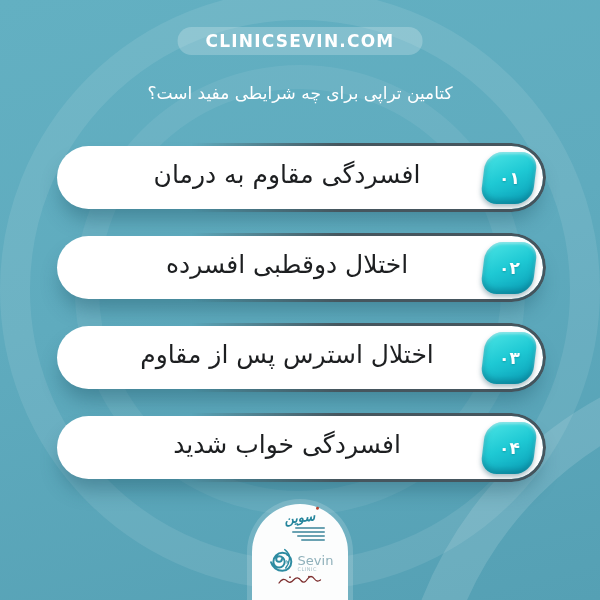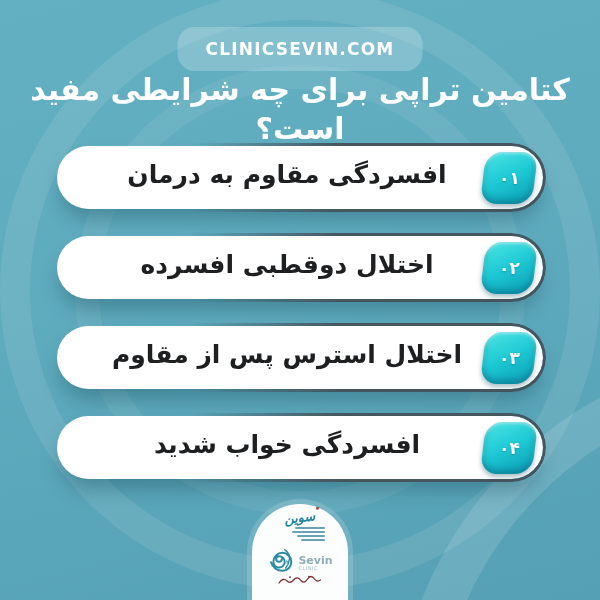--- a/index.html
+++ b/index.html
@@ -9,50 +9,50 @@
     position:relative; width:600px; height:600px; overflow:hidden;
     background:linear-gradient(165deg, var(--bg-light) 0%, var(--bg) 45%, var(--bg-dark) 100%);
   }
 
   
   .bg-arcs{position:absolute; inset:0; pointer-events:none;}
 
   
   .header-pill{
     position:absolute; top:27px; left:50%; transform:translateX(-50%);
-    height:44px; padding:0 28px; border-radius:17px;
+    height:28px; padding:0 28px; border-radius:17px;
     background:rgba(255,255,255,.22);
     display:flex; align-items:center; justify-content:center;
   }
   .header-pill span{
     color:#fff; font-weight:700; font-size:17px; letter-spacing:1.2px; white-space:nowrap;
   }
 
   
   .title{
-    position:absolute; top:70px; left:0; right:0; margin:0;
-    text-align:center; color:#fff; font-size:30px; font-weight:700; line-height:1.3;
+    position:absolute; top:70px; left:0; right:0; margin:12px;
+    text-align:center; color:#fff; font-size:17px; font-weight:400; line-height:1.3;
   }
 
   
   .pills{position:absolute; top:146px; left:57px; right:57px; display:flex; flex-direction:column; gap:27px;}
   .pill{
     position:relative; height:63px; background:#fff; border-radius:32px;
     box-shadow:0 14px 20px -4px rgba(24,77,94,.40);
   }
   .pill::before{ 
     content:""; position:absolute; inset:-3px; border:3px solid var(--ring);
     border-radius:36px; pointer-events:none;
     -webkit-mask:linear-gradient(to left,#000 42%, transparent 72%);
             mask:linear-gradient(to left,#000 42%, transparent 72%);
   }
   .pill .label{
     position:absolute; inset:0; display:flex; align-items:center; justify-content:center;
     padding:0 70px 6px 44px; color:var(--item-text);
-    font-size:25px; font-weight:700; white-space:nowrap;
+    font-size:25px; font-weight:400; white-space:nowrap;
   }
   .badge{
     position:absolute; right:8px; top:50%;
     width:52px; height:52px; border-radius:17px;
     transform:translateY(-50%) skewX(-7deg);
     background:linear-gradient(155deg, var(--badge-top) 0%, #1ec9d4 48%, var(--badge-bottom) 100%);
     box-shadow:inset 0 -4px 6px rgba(7,100,122,.5), inset 0 2px 3px rgba(255,255,255,.45), 0 3px 5px rgba(10,70,90,.35);
     display:flex; align-items:center; justify-content:center;
   }
   .badge .num{
@@ -75,21 +75,21 @@
   .calligraphy i{ 
     position:absolute; right:-5px; top:-2px; width:3px; height:3px; border-radius:50%;
     background:#b9442f; font-style:normal;
   }
   .tiny-lines{display:flex; flex-direction:column; gap:2px; margin:3px 0 1px 16px; align-items:flex-end;}
   .tiny-lines b{display:block; height:2px; border-radius:1px; background:#6aa2b2;}
   .tiny-lines b:nth-child(1){width:30px;} .tiny-lines b:nth-child(2){width:33px;}
   .tiny-lines b:nth-child(3){width:28px;} .tiny-lines b:nth-child(4){width:24px;}
   .logo-row{display:flex; align-items:center; gap:1px; margin-left:-4px;}
   .logo-en{display:flex; flex-direction:column; line-height:1; margin-top:8px;}
-  .logo-en .nm{font-size:11px; color:#8fb0ba; font-weight:700;}
+  .logo-en .nm{font-size:13px; color:#8fb0ba; font-weight:400;}
   .logo-en .tp{font-size:5px; color:#a3bec6; letter-spacing:.5px;}
   .signature{margin-top:-2px;}
 </style>
 </head>
 <body>
 
 <div class="canvas" style="--bg: #5fabbe; --bg-light: #63b0c2; --bg-dark: #55a0b4; --ring: #46565e; --badge-top: #4ce5e5; --badge-bottom: #0a9db6; --item-text: #1d1f21;">
 
   <svg class="bg-arcs" width="600" height="600" viewBox="0 0 600 600">
     <circle cx="300" cy="290" r="285" fill="none" stroke="rgba(255,255,255,0.09)" stroke-width="30"></circle>

